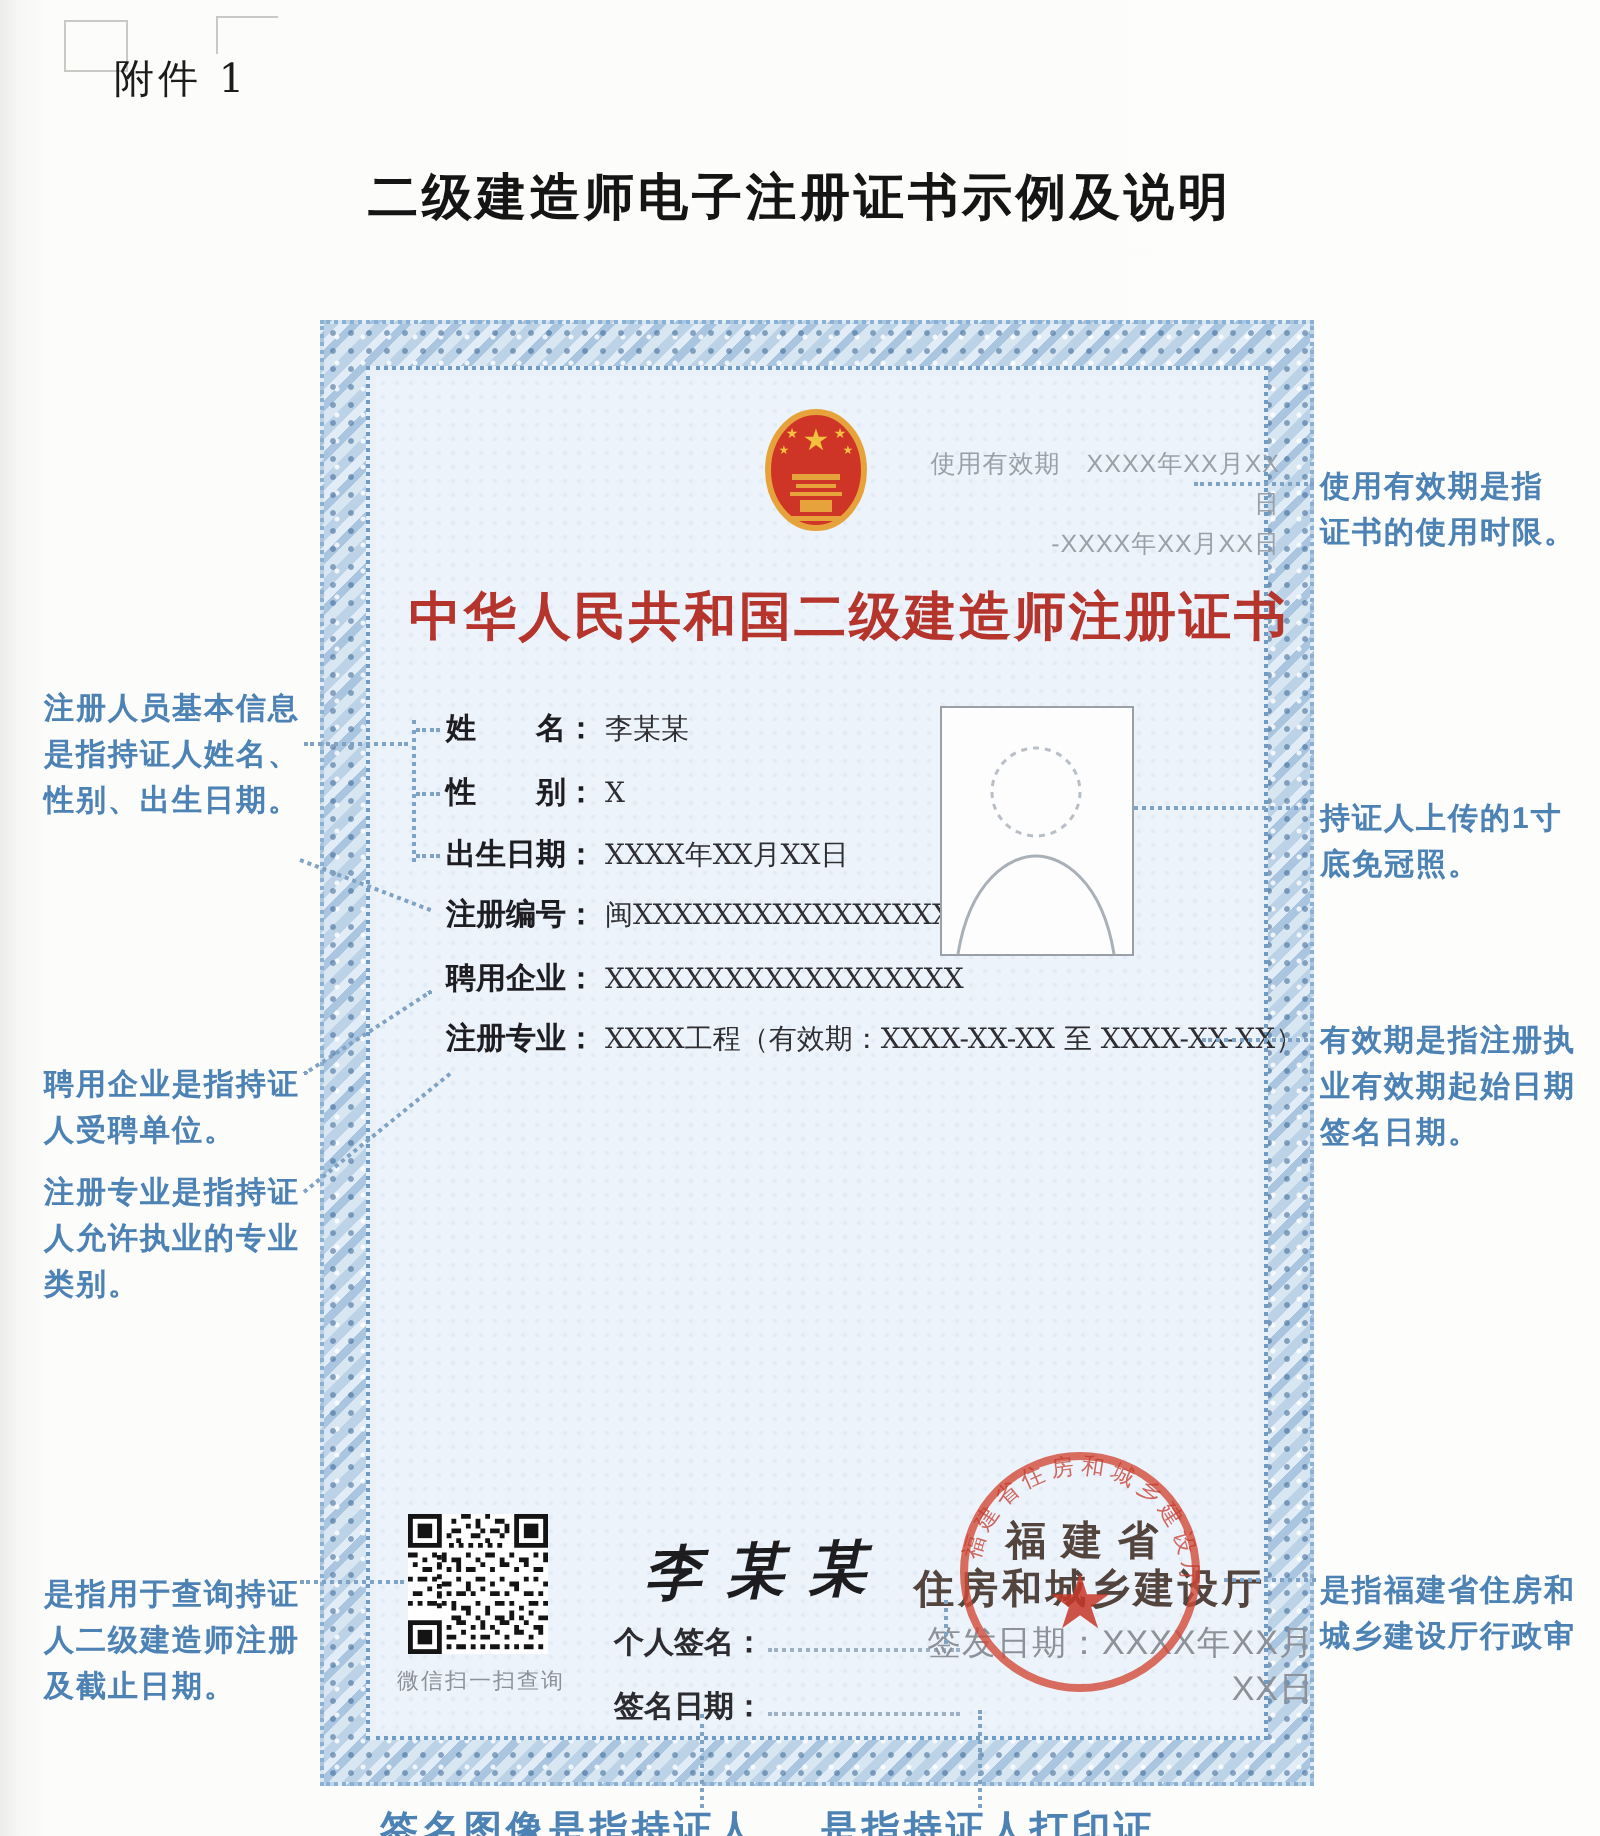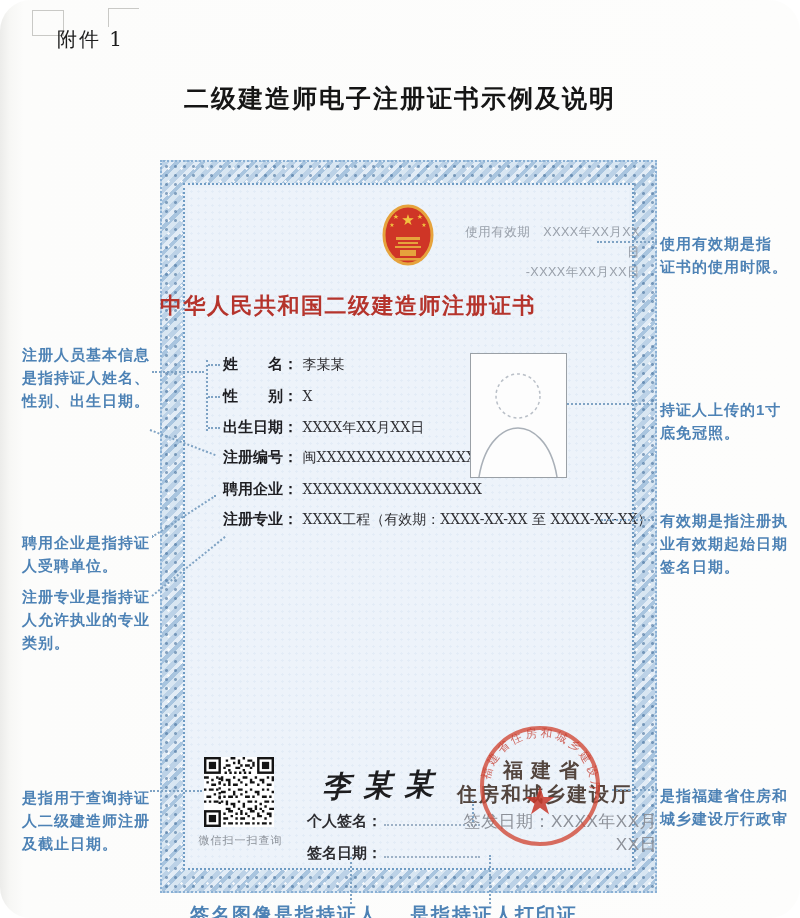--- a/index.html
+++ b/index.html
@@ -1,20 +1,19 @@
 <!DOCTYPE html>
 <html><head>
 <meta charset="utf-8">
 <style>
   html,body{margin:0;padding:0;background:#ffffff;}
   .page{
     position:relative;width:800px;height:918px;overflow:hidden;
     background:linear-gradient(90deg,#ececea 0,#f7f7f5 10px,#fcfcfb 24px,#fdfdfc 100%);
     font-family:"Liberation Sans",sans-serif;
-    border-radius:31px;
   }
   .corner-mark{position:absolute;border:1px solid #c9c9c6;background:transparent;}
   .attachment{position:absolute;left:57px;top:26px;font-size:20px;color:#1c1c1c;
     font-family:"DejaVu Serif",serif;letter-spacing:2px;}
   .doc-title{position:absolute;left:0;right:0;top:82px;margin:0;text-align:center;
     font-size:25px;font-weight:bold;color:#151515;letter-spacing:2px;}
   
   .cert{position:absolute;left:160px;top:160px;width:497px;height:733px;z-index:1;}
   .cert .band{position:absolute;inset:0;border:2px dotted #8ab0d4;
     background:
@@ -22,23 +21,23 @@
       radial-gradient(circle,rgba(255,255,255,.8) 1px,transparent 1.5px),
       repeating-linear-gradient(135deg,#bcd2e7 0 5px,#e2ecf6 5px 9px,#a9c5df 9px 13px,#d8e6f2 13px 18px);
     background-size:9px 9px,13px 13px,auto;}
   .cert .inner-line{position:absolute;inset:23px;border:2px dotted #6f9cc4;background:#e9f0f8;}
   .cert .inner{position:absolute;inset:28px;background:#edf3fa;
     background-image:radial-gradient(rgba(165,193,222,.14) 1px,transparent 1.4px);
     background-size:7px 7px;}
   .emblem{position:absolute;left:222px;top:44px;width:52px;height:64px;}
   .validity{position:absolute;left:295px;top:62px;width:185px;text-align:right;
     font-size:12.5px;color:#99a0aa;line-height:20px;letter-spacing:.5px;}
-  .cert-title{position:absolute;left:0;right:0;top:131px;
-    font-size:22px;font-weight:bold;color:#b5342c;letter-spacing:1.5px;
-    font-family:"Liberation Serif",serif;}
+  .cert-title{position:absolute;left:0;right:0;top:131px;text-align:center;
+    font-size:26px;font-weight:bold;color:#b5342c;letter-spacing:1.5px;
+    font-family:"Liberation Serif",serif;padding-left:32px;}
   .field{position:absolute;left:63px;white-space:nowrap;}
   .flabel{font-size:15px;font-weight:bold;color:#1e1e22;}
   .fvalue{font-size:14px;color:#2f2f33;font-family:"DejaVu Serif",serif;}
   .photo{position:absolute;left:310px;top:193px;width:95px;height:123px;
     background:#fdfdfd;border:1.5px solid #9aa0a6;}
   .qr{position:absolute;left:44px;top:597px;width:70px;height:70px;background:#fff;}
   .qr-caption{position:absolute;left:33px;top:673px;width:95px;text-align:center;
     font-size:11px;color:#8b9199;letter-spacing:1px;}
   .signature{position:absolute;left:162px;top:606px;font-size:29px;font-weight:bold;
     font-style:italic;letter-spacing:12px;color:#1d1d1f;font-family:"DejaVu Serif",serif;

